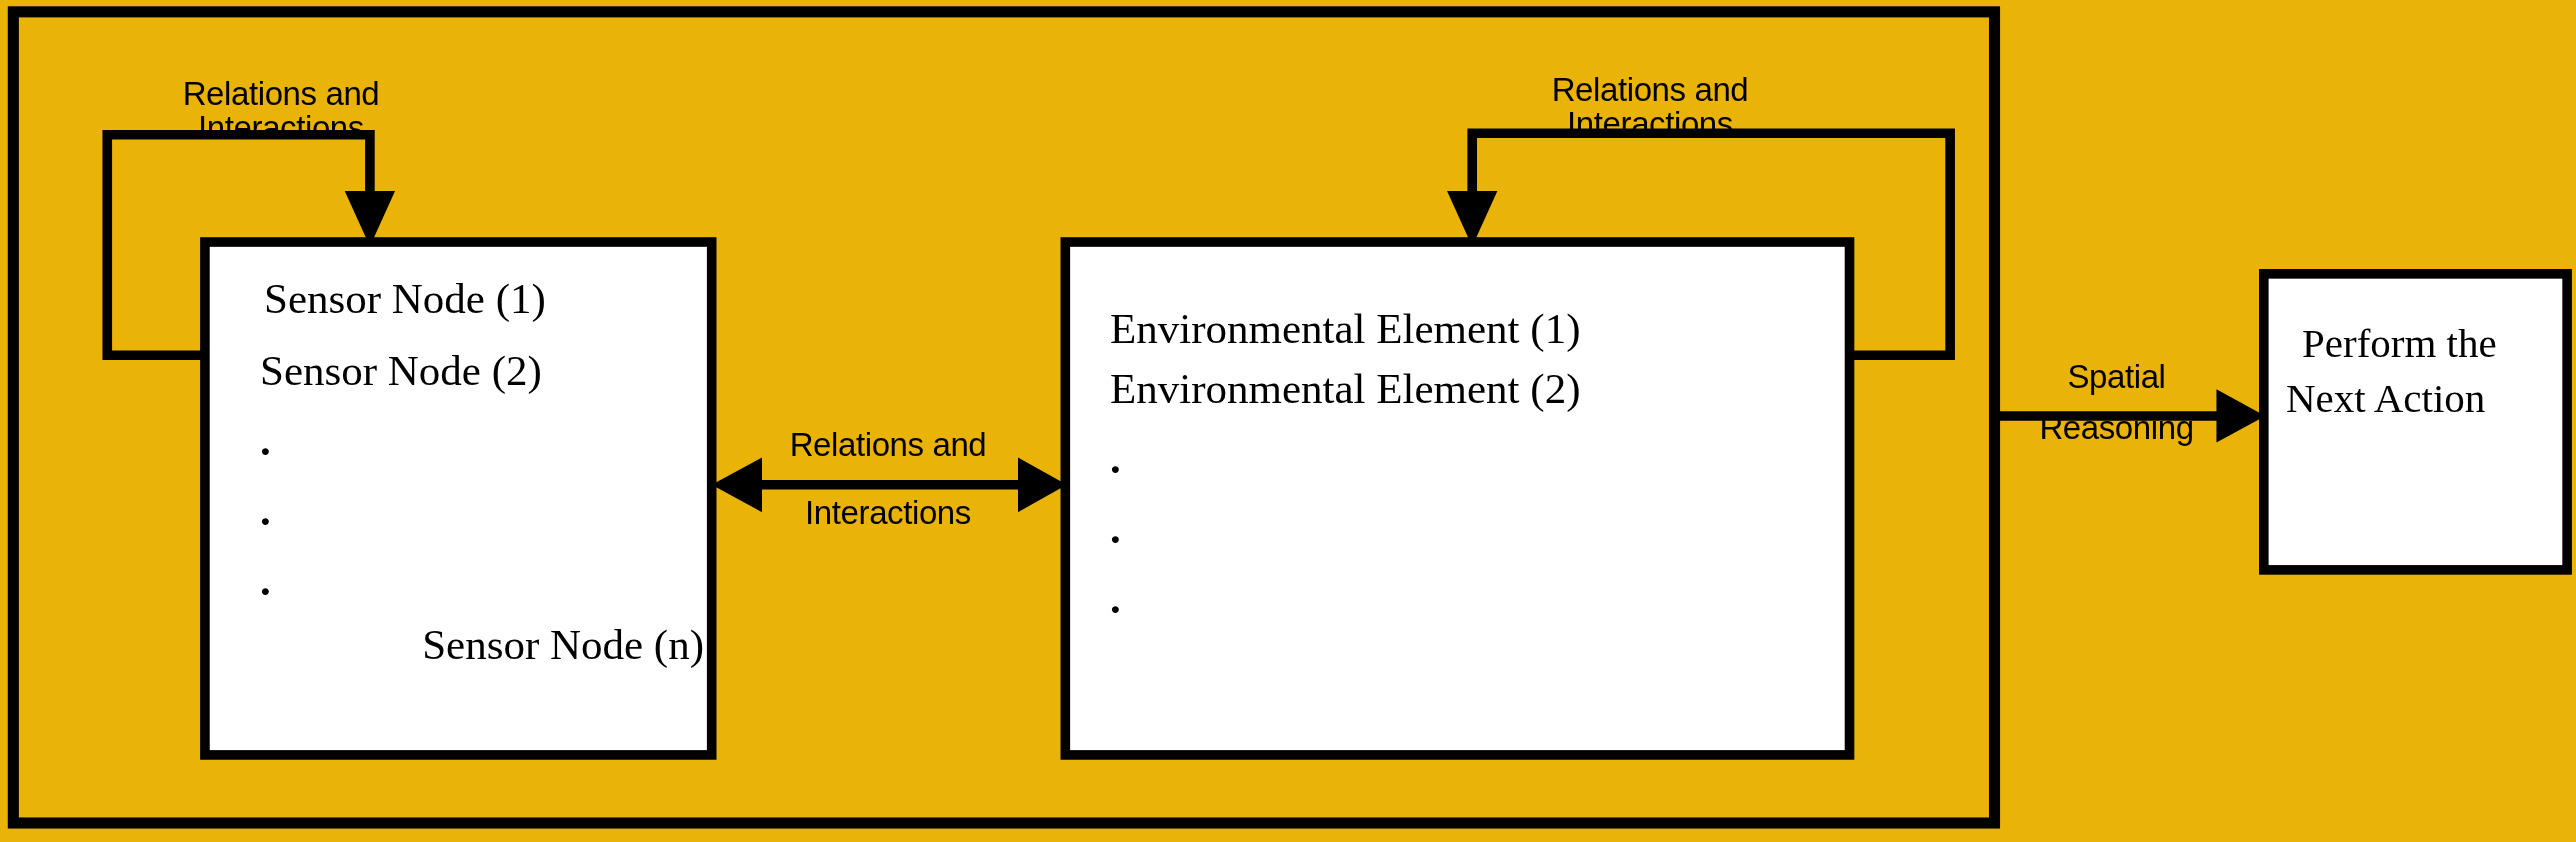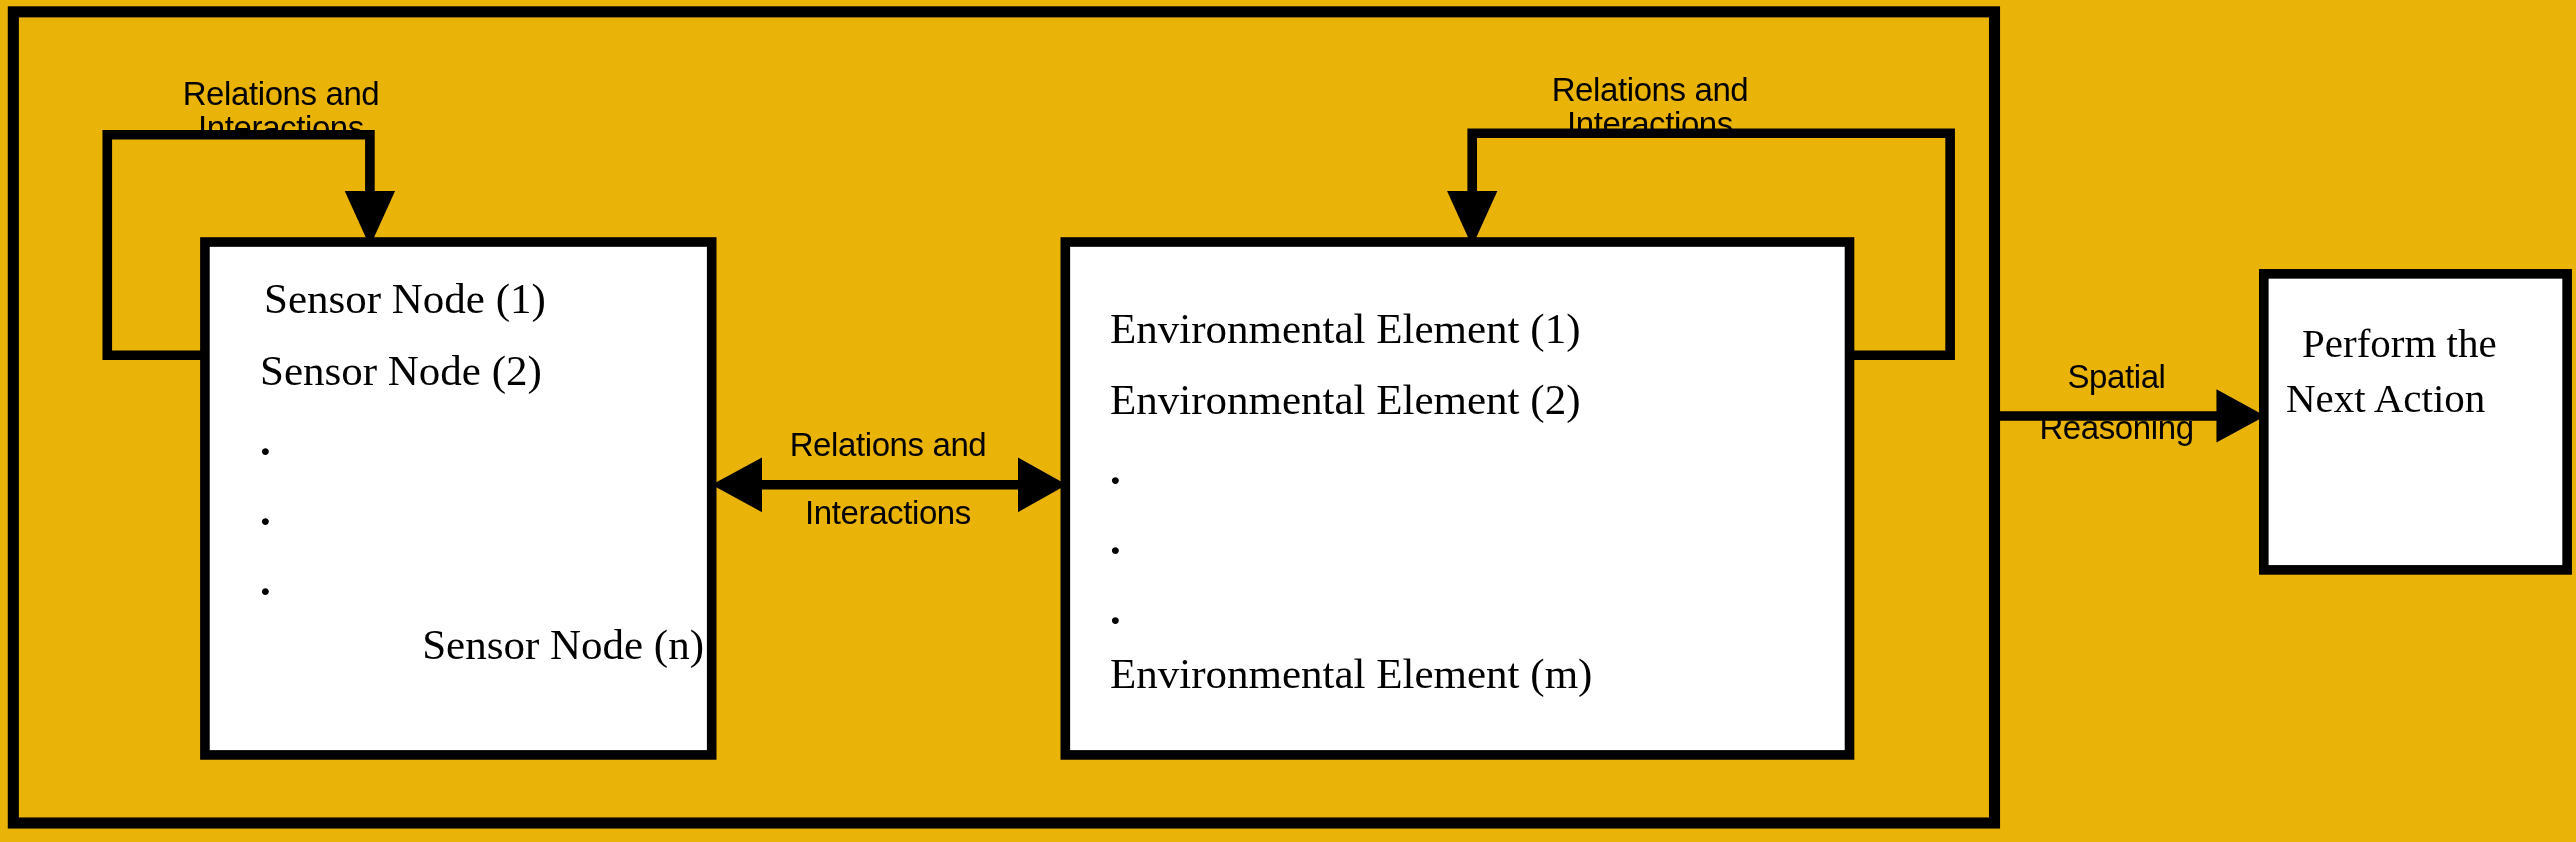--- a/index.html
+++ b/index.html
@@ -106,25 +106,24 @@
     <div class="serif-text node-line" style="position:relative; left:4px; top:0;">Sensor Node (1)</div>
     <div class="serif-text node-line" style="position:relative; left:0; top:0; margin-top:29px;">Sensor Node (2)</div>
     <div class="serif-text dot-line" style="position:relative; left:0; top:0; margin-top:27px;">.</div>
     <div class="serif-text dot-line" style="position:relative; left:0; top:0; margin-top:27px;">.</div>
     <div class="serif-text dot-line" style="position:relative; left:0; top:0; margin-top:27px;">.</div>
     <div class="serif-text node-line" style="position:relative; left:0; top:0; margin-top:21px;text-align:right;">Sensor Node (n)</div>
   </div>
 
   <div style="position:absolute; left:1110px; top:277px; width:725px;">
     <div class="serif-text node-line" style="position:relative; left:0; top:0;margin-top:30px;">Environmental Element (1)</div>
-    <div class="serif-text node-line" style="position:relative; left:0; top:0; margin-top:28px;">Environmental Element (2)</div>
+    <div class="serif-text node-line" style="position:relative; left:0; top:0; margin-top:17px;">Environmental Element (2)</div>
     <div class="serif-text dot-line" style="position:relative; left:0; top:0; margin-top:27px;">.</div>
     <div class="serif-text dot-line" style="position:relative; left:0; top:0; margin-top:27px;">.</div>
     <div class="serif-text dot-line" style="position:relative; left:0; top:0; margin-top:27px;">.</div>
-    <div class="serif-text node-line" style="position:relative; left:0; top:0; margin-top:21px;">Environmental Element (m)</div>
   </div>
 
   <div style="position:absolute; left:2286px; top:309px; width:281px;">
     <div class="serif-text final-line" style="position:relative; left:16px; top:0; margin-top:14px;">Perform the</div>
     <div class="serif-text final-line" style="position:relative; left:0; top:0; margin-top:14px;">Next Action</div>
   </div>
 
 </div>
 
 

